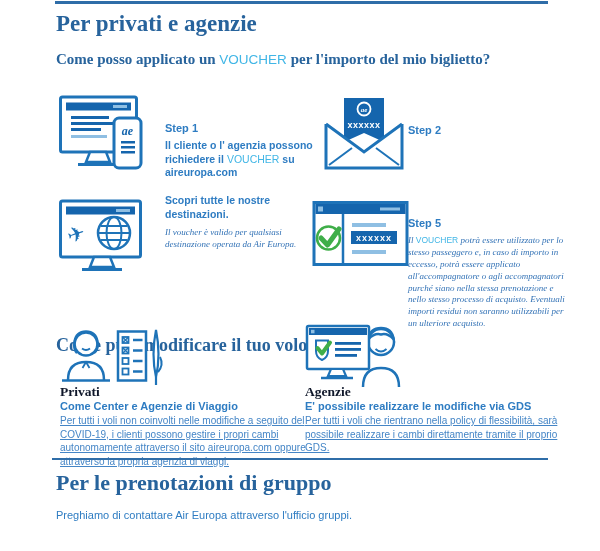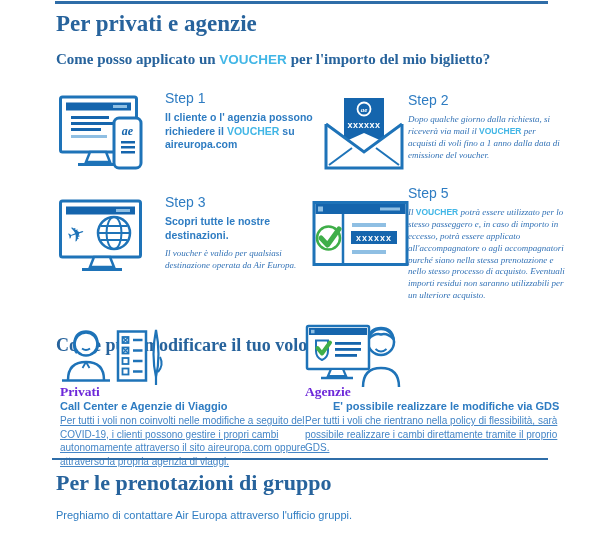--- a/index.html
+++ b/index.html
@@ -4,29 +4,29 @@
 <style>
   html,body{margin:0;padding:0;background:#fff;}
   .page{position:relative;width:600px;height:551px;background:#ffffff;overflow:hidden;
         font-family:"Liberation Sans",sans-serif;padding-left:29px;}
   .abs{position:absolute;}
   .right-edge{position:absolute;right:0;top:0;width:2px;height:551px;background:#454545;}
   .rule{position:absolute;background:#2f6da8;}
   .serif-h{position:absolute;font-family:"Liberation Serif",serif;font-weight:bold;color:#27639c;margin:0;}
   #h1a{left:56px;top:11px;font-size:23px;}
   #hq{left:56px;top:51px;font-size:15px;}
-  .hl{color:#41b6e6;font-family:"Liberation Sans",sans-serif;font-weight:bold;font-style:normal;}
+  .hl{color:#41b6e6;font-family:"Liberation Sans",sans-serif;font-weight:normal;font-style:normal;}
   #hq .hl{font-size:13.5px;}
-  .step-label{font-size:14px;font-weight:normal;color:#2e7cc2;margin-bottom:5px;}
+  .step-label{font-size:11px;font-weight:bold;color:#2e7cc2;margin-bottom:5px;margin-top:32px;}
   .step-title{font-size:10.5px;font-weight:bold;color:#2e7cc2;line-height:1.3;}
   .note{margin-top:6px;font-family:"Liberation Serif",serif;font-style:italic;
         font-size:9px;color:#3473b6;line-height:1.32;}
   .note .hl{font-size:8.5px;}
   .col-label{position:absolute;font-family:"Liberation Serif",serif;font-weight:bold;
-             font-size:13.5px;color:#6d28d9;}
+             font-size:13.5px;color:#0f172a;}
   .col-sub{position:absolute;font-size:11px;font-weight:bold;color:#2e7cc2;}
   .col-text{position:absolute;font-size:10px;color:#4485c6;line-height:1.35;text-decoration:underline;}
   #h2a{left:56px;top:296px;font-size:18px;margin-top:39px;}
   #h1b{left:56px;top:470px;font-size:22px;}
   #groups-text{position:absolute;left:56px;top:509px;font-size:11px;font-weight:normal;color:#2e7cc2;}
   svg{display:block;}
 </style>
 </head>
 <body>
 
@@ -67,39 +67,37 @@
     <text x="42" y="16" text-anchor="middle" font-size="7" font-style="italic" font-weight="bold" font-family="Liberation Serif, serif" fill="#ffffff">ae</text>
     <text x="42" y="31.5" text-anchor="middle" font-size="9" font-weight="bold" letter-spacing="0.5" fill="#ffffff">xxxxxx</text>
     <polygon points="4,28 42,56 80,28 80,72 4,72" fill="#ffffff"></polygon>
     <path d="M4 28 L4 72 L80 72 L80 28" fill="none" stroke="#1e73b8" stroke-width="3"></path>
     <path d="M4 28 L42 56 L80 28" fill="none" stroke="#1e73b8" stroke-width="3"></path>
     <path d="M7 69 L30 52 M77 69 L54 52" stroke="#1e73b8" stroke-width="2"></path>
   </svg>
 
   <div class="abs" style="left:408px;top:92px;width:158px;">
     <div class="step-label">Step 2</div>
-    <div class="note"><span>Dopo qualche giorno dalla richiesta, si riceverà via mail il </span><span class="hl">VOUCHER</span><span> per acquisti di voli fino a 1 anno dalla data di emissione del voucher.</span></div>
   </div>
 
   <svg class="abs" style="left:58px;top:194px;" width="100" height="82" viewBox="0 0 100 82">
     <rect x="2.5" y="7" width="80" height="56" rx="2" fill="#fff" stroke="#1e73b8" stroke-width="3"></rect>
     <rect x="8" y="12.5" width="69" height="8" fill="#1565ad"></rect>
     <rect x="58" y="15" width="14" height="3" fill="#8fbfe3"></rect>
     <text x="10" y="47" font-size="21" fill="#1e73b8" transform="rotate(-18 20 42)">✈</text>
     <circle cx="56" cy="39" r="16" fill="none" stroke="#1e73b8" stroke-width="2.5"></circle>
     <ellipse cx="56" cy="39" rx="7.5" ry="16" fill="none" stroke="#1e73b8" stroke-width="2"></ellipse>
     <line x1="40.5" y1="39" x2="71.5" y2="39" stroke="#1e73b8" stroke-width="2"></line>
     <line x1="42.5" y1="32" x2="69.5" y2="32" stroke="#1e73b8" stroke-width="2"></line>
     <line x1="42.5" y1="46" x2="69.5" y2="46" stroke="#1e73b8" stroke-width="2"></line>
     <path d="M36 63 L52 63 L56 73 L32 73 Z" fill="#fff" stroke="#1e73b8" stroke-width="2.5"></path>
     <line x1="24" y1="75.5" x2="64" y2="75.5" stroke="#1e73b8" stroke-width="3"></line>
   </svg>
 
   <div class="abs" style="left:165px;top:194px;width:162px;">
-    <div class="step-label">Step 3</div>
     <div class="step-title">Scopri tutte le nostre destinazioni.</div>
     <div class="note">Il voucher è valido per qualsiasi destinazione operata da Air Europa.</div>
   </div>
 
   <svg class="abs" style="left:312px;top:200px;" width="98" height="70" viewBox="0 0 98 70">
     <rect x="2" y="2.5" width="93" height="62" fill="#fff" stroke="#1e73b8" stroke-width="3"></rect>
     <rect x="3.5" y="4" width="90" height="10" fill="#1565ad"></rect>
     <rect x="6" y="6.5" width="5" height="5" fill="#8fbfe3"></rect>
     <rect x="68" y="7.5" width="20" height="3" fill="#8fbfe3"></rect>
     <line x1="31" y1="14" x2="31" y2="63.5" stroke="#1e73b8" stroke-width="2.5"></line>
@@ -153,25 +151,25 @@
     <path d="M11 17.5 L23 17.5 L23 28 Q23 34.5 17 37 Q11 34.5 11 28 Z" fill="#fff" stroke="#1e73b8" stroke-width="2"></path>
     <path d="M12.5 25 L17 30.5 L25 19.5" fill="none" stroke="#3fae49" stroke-width="4" stroke-linecap="round" stroke-linejoin="round"></path>
     <rect x="30" y="19" width="26" height="2.8" fill="#1565ad"></rect>
     <rect x="30" y="25" width="26" height="2.8" fill="#1565ad"></rect>
     <rect x="30" y="31" width="22" height="2.8" fill="#1565ad"></rect>
     <path d="M26 46 L38 46 L41 53 L23 53 Z" fill="#fff" stroke="#1e73b8" stroke-width="2.2"></path>
     <line x1="16" y1="55" x2="48" y2="55" stroke="#1e73b8" stroke-width="2.5"></line>
   </svg>
 
   <div class="col-label" style="left:60px;top:384px;">Privati</div>
-  <div class="col-sub" style="left:60px;top:400px;">Call Center e Agenzie di Viaggio</div>
+  <div class="col-sub" style="left:60px;top:400px;">Come Center e Agenzie di Viaggio</div>
   <div class="col-text" style="left:60px;top:414px;width:252px;">Per tutti i voli non coinvolti nelle modifiche a seguito del  COVID-19, i clienti possono gestire i propri cambi autonomamente attraverso il sito  aireuropa.com oppure attraverso la propria agenzia di viaggi.</div>
 
   <div class="col-label" style="left:305px;top:384px;">Agenzie</div>
-  <div class="col-sub" style="left:305px;top:400px;margin-left:28px;">E' possibile realizzare le modifiche via GDS</div>
+  <div class="col-sub" style="left:305px;top:400px;">E' possibile realizzare le modifiche via GDS</div>
   <div class="col-text" style="left:305px;top:414px;width:268px;">Per tutti i voli che rientrano nella policy di flessibilità, sarà possibile realizzare i cambi direttamente tramite il proprio GDS.</div>
 
   <div class="rule" style="left:52px;top:458px;width:496px;height:2px;"></div>
 
   <h1 class="serif-h" id="h1b">Per le prenotazioni di gruppo</h1>
   <div id="groups-text">Preghiamo di contattare Air Europa attraverso l'ufficio gruppi.</div>
 
 </div>
 
 </body></html>

